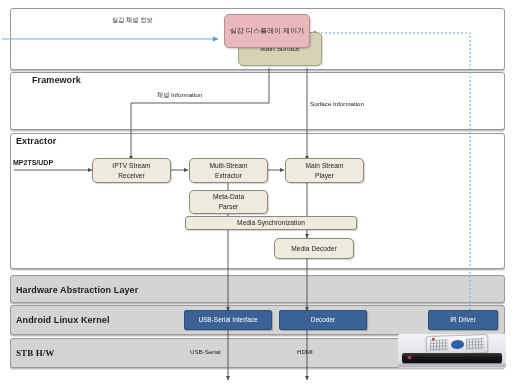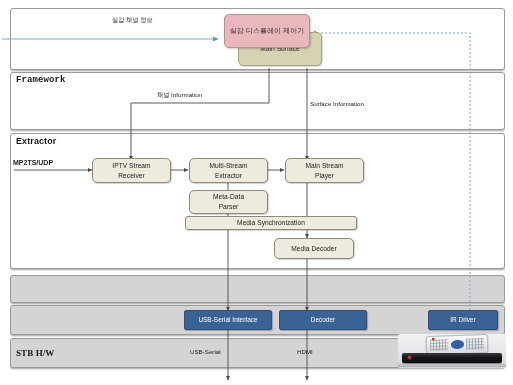--- a/index.html
+++ b/index.html
@@ -128,28 +128,30 @@
   }
 </style>
 </head>
 <body>
 
 <div id="diagram">
 
   <div class="layer" style="left:10px;top:8px;width:495px;height:62px;"></div>
 
   <div class="layer" style="left:10px;top:72px;width:495px;height:58px;"></div>
-  <div class="layer-label big" style="left:16px;top:75px;font-family:Liberation Mono, monospace;">Framework</div>
+  <div class="layer-label big" style="left:32px;top:75px;">Framework</div>
 
   <div class="layer" style="left:10px;top:133px;width:495px;height:136px;"></div>
   <div class="layer-label big" style="left:16px;top:136px;">Extractor</div>
 
   <div class="layer shaded" style="left:10px;top:275px;width:495px;height:28px;"></div>
+  <div class="layer-label big" style="left:16px;top:285px;">Hardware Abstraction Layer</div>
 
   <div class="layer shaded" style="left:10px;top:305px;width:495px;height:30px;"></div>
+  <div class="layer-label big" style="left:16px;top:315px;">Android Linux Kernel</div>
 
   <div class="layer shaded" style="left:10px;top:338px;width:495px;height:30px;"></div>
   <div class="layer-label big" style="left:16px;top:348px;font-family:Liberation Serif, serif;">STB H/W</div>
 
   <svg class="wires">
     <defs>
       <marker id="ah" markerWidth="6" markerHeight="6" refX="5" refY="3" orient="auto" markerUnits="strokeWidth">
         <path d="M0,0.6 L5.2,3 L0,5.4 z" fill="#4a4a4a"></path>
       </marker>
       <marker id="ahb" markerWidth="6" markerHeight="6" refX="5" refY="3" orient="auto" markerUnits="strokeWidth">

